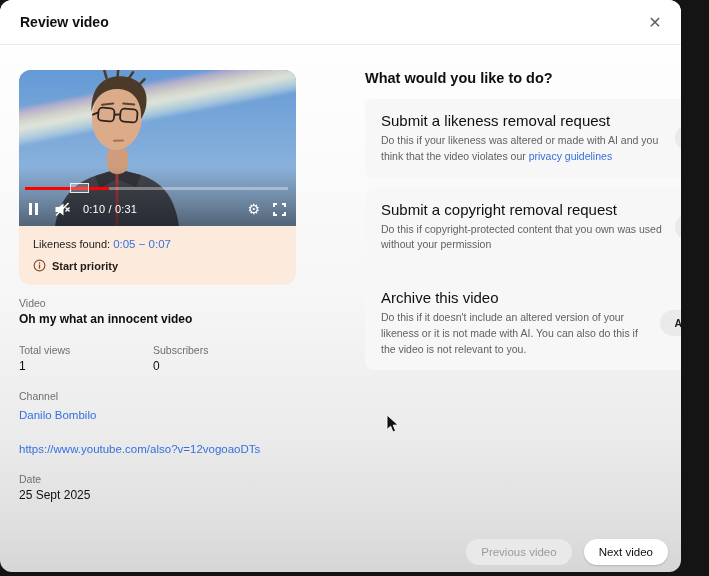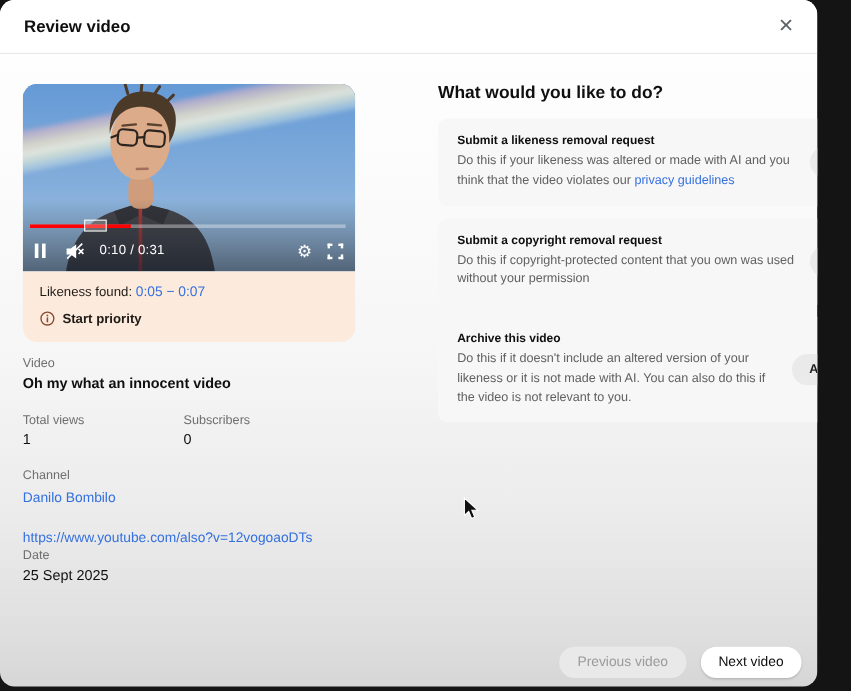--- a/index.html
+++ b/index.html
@@ -48,21 +48,21 @@
   .field .value { font-size:12px; color:#0f0f0f; }
   .video-title { font-size:13px; font-weight:700; color:#0f0f0f; }
   .stats { display:flex; margin-top:6px; }
   .stats .col { width:134px; }
   a.link { color:#3470df; text-decoration:none; font-size:11.5px; cursor:pointer; }
   
   .right { position:absolute; left:317px; top:70px; width:378px;margin-left:48px; }
   .right h2 { font-size:14.5px; font-weight:700; color:#0f0f0f; margin-bottom:13px; }
   .card { background:#f7f7f7; border-radius:8px; padding:13px 16px; display:flex; align-items:center; gap:10px; margin-bottom:10px; }
   .card-text { flex:1; min-width:0; }
-  .card-title { font-size:10px; font-weight:700; color:#0f0f0f; margin-bottom:4px; }
+  .card-title { font-size:15px; font-weight:400; color:#0f0f0f; margin-bottom:4px; }
   .card-desc { font-size:10.5px; line-height:1.5; color:#616161; max-width:292px; }
   .card-desc a.link { font-size:10.5px; }
   .pill-btn { flex:0 0 auto; border:none; background:#eaeaea; color:#1f1f1f; font-family:inherit;
     font-size:10.5px; font-weight:700; padding:7px 14px; border-radius:15px; cursor:pointer; }
   
   .footer { position:absolute; right:13px; bottom:7px; display:flex; gap:12px; }
   .nav-btn { border:none; font-family:inherit; font-size:11.5px; font-weight:400; padding:7px 15px; border-radius:15px; cursor:pointer; }
   .nav-btn.prev { background:#e9e9e9; color:#9b9b9b; cursor:default; }
   .nav-btn.next { background:#ffffff; color:#0f0f0f; box-shadow:0 1px 2px rgba(0,0,0,.18); }
   
@@ -194,21 +194,21 @@
 
     <div class="field" style="margin-top:17px;">
       <div class="label">Channel</div>
       <a class="link">Danilo Bombilo</a>
     </div>
 
     <div class="field" style="margin-top:16px;">
       <a class="link">https://www.youtube.com/also?v=12vogoaoDTs</a>
     </div>
 
-    <div class="field" style="margin-top:0;">
+    <div class="field" style="margin-top:16px;">
       <div class="label">Date</div>
       <div class="value">25 Sept 2025</div>
     </div>
   </div>
 
   <div class="right">
     <h2>What would you like to do?</h2>
 
     <div class="card">
       <div class="card-text">

